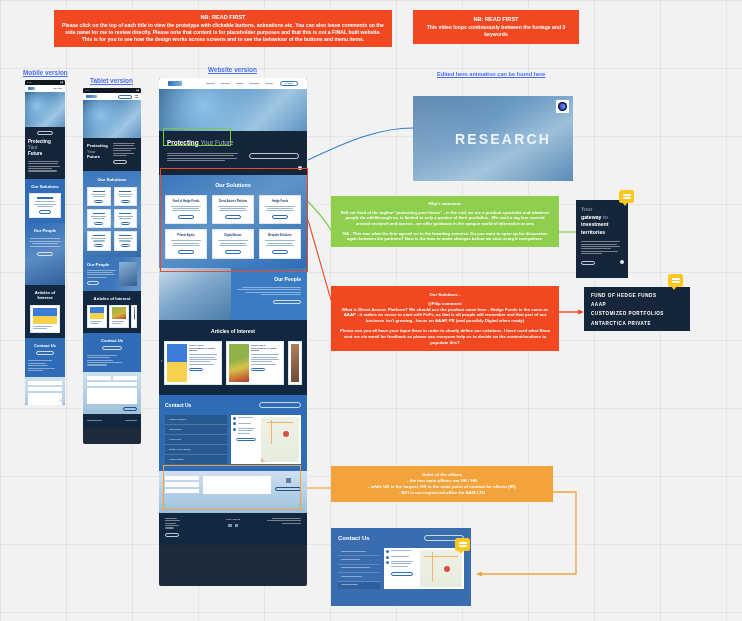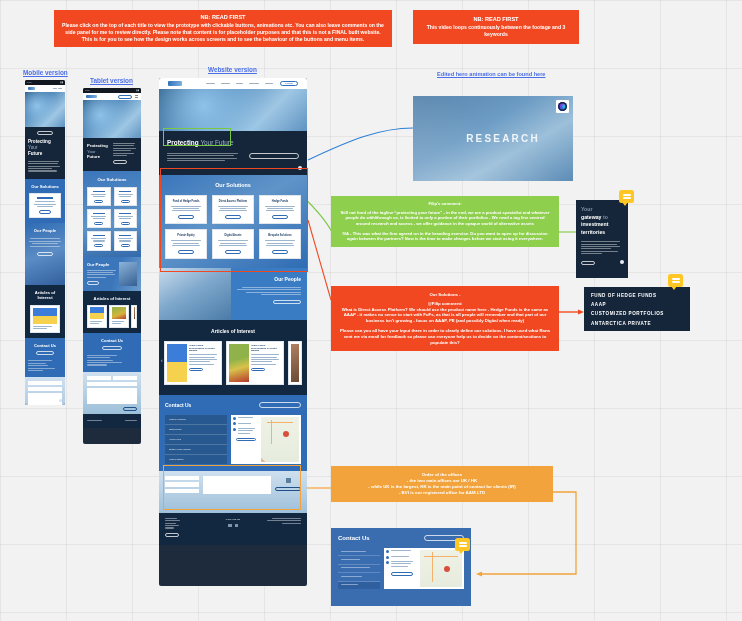--- a/index.html
+++ b/index.html
@@ -72,21 +72,21 @@
 
   
   #research-card {
     left:413px; top:96px; width:160px; height:85px;
     background:
       linear-gradient(125deg, rgba(255,255,255,.10) 0%, rgba(255,255,255,0) 45%),
       linear-gradient(35deg, rgba(255,255,255,.12) 10%, rgba(255,255,255,0) 55%),
       linear-gradient(150deg,#4b7ba6 0%, #6d9cc4 40%, #9dc0da 65%, #5c8cb6 100%);
     display:flex; align-items:center; justify-content:center;
   }
-  #research-card .label { color:#eef4f9; font-size:10px; letter-spacing:2.2px; font-weight:bold;padding-left:20px;}
+  #research-card .label { color:#eef4f9; font-size:14px; letter-spacing:2.2px; font-weight:bold;padding-left:20px;}
   #research-badge {
     position:absolute; right:4px; top:4px; width:13px; height:13px;
     background:#fff; display:flex; align-items:center; justify-content:center; border-radius:1px;
   }
   #research-badge .orb{ width:9px;height:9px;border-radius:50%;
     background:conic-gradient(from 210deg,#3b5bd9,#8a3ad6,#2fb8e0,#3b5bd9);
     box-shadow:inset 0 0 0 1.6px #12204a;}
 
   
   #gateway-panel { left:576px; top:200px; width:52px; height:78px; background:#16263a; padding:6px 5px;}

